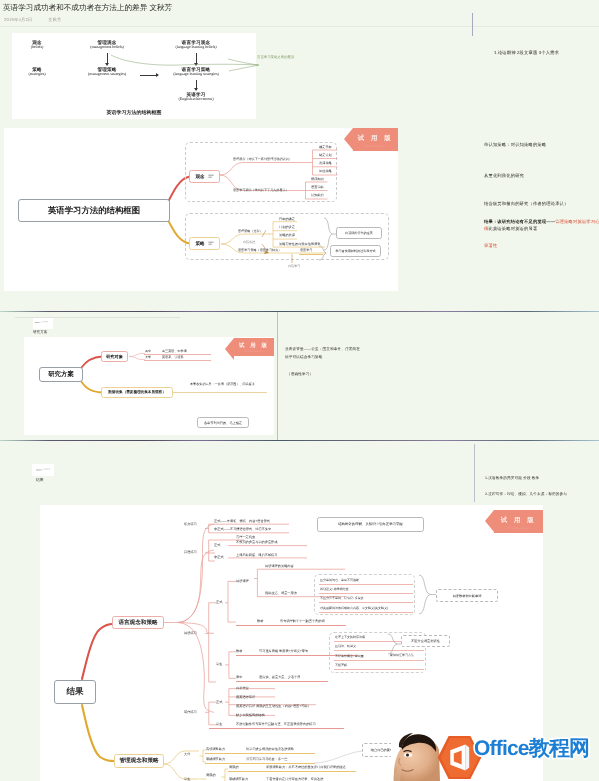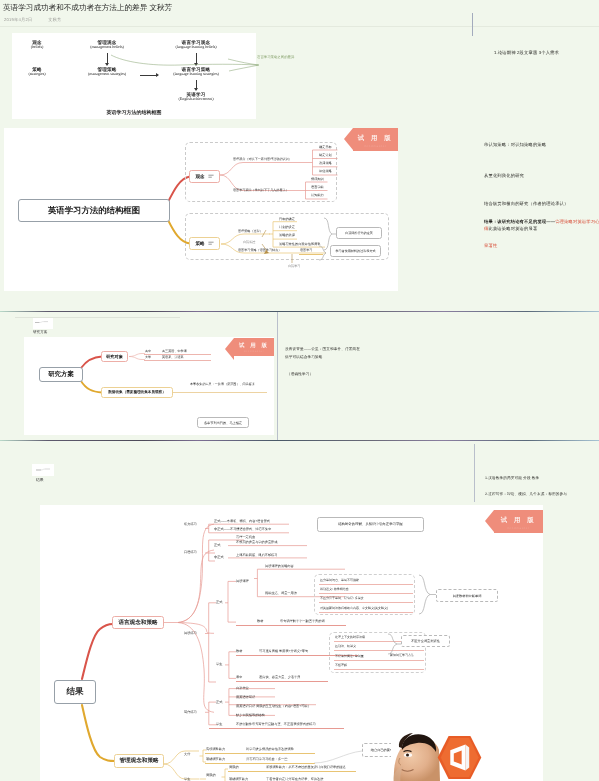--- a/index.html
+++ b/index.html
@@ -501,13 +501,17 @@
   </div>
 
   <svg id="wm-logo" style="left:436px;top:734px;" width="47" height="47" viewBox="0 0 47 47">
     <polygon points="12.6,2 34.4,2 45.3,23.5 34.4,45 12.6,45 1.7,23.5" fill="#e85c26"></polygon>
     <polygon points="14.3,4 33.1,4 42.6,23.5 33.1,43 14.3,43 4.8,23.5" fill="#ee6c31"></polygon>
     <path d="M14.3 16.2 L29.4 10.4 L29.4 36.6 L14.3 30.8 Z" fill="#ffffff"></path>
     <path d="M17.8 19.6 L25.7 16.6 L25.7 30.4 L17.8 27.4 Z" fill="#ee6c31"></path>
     <path d="M29.4 10.4 L33.2 13.6 L33.2 33.4 L29.4 36.6 Z" fill="#f4f4f4"></path>
     <path d="M25.7 16.6 L29.4 13.8 L29.4 33.2 L25.7 30.4 Z" fill="#fdfdfd" opacity=".18"></path>
   </svg>
+  <div id="wm-brand" style="left:474px;top:735px;font-size:21px;color:#1c7fd4;letter-spacing:-0.8px;
+              text-shadow:1.6px 0 #fff,-1.6px 0 #fff,0 1.6px #fff,0 -1.6px #fff,
+                          1.2px 1.2px #fff,-1.2px 1.2px #fff,1.2px -1.2px #fff,-1.2px -1.2px #fff;">
+    <span>Office教程网</span></div>
 </div>
 
 </body></html>

